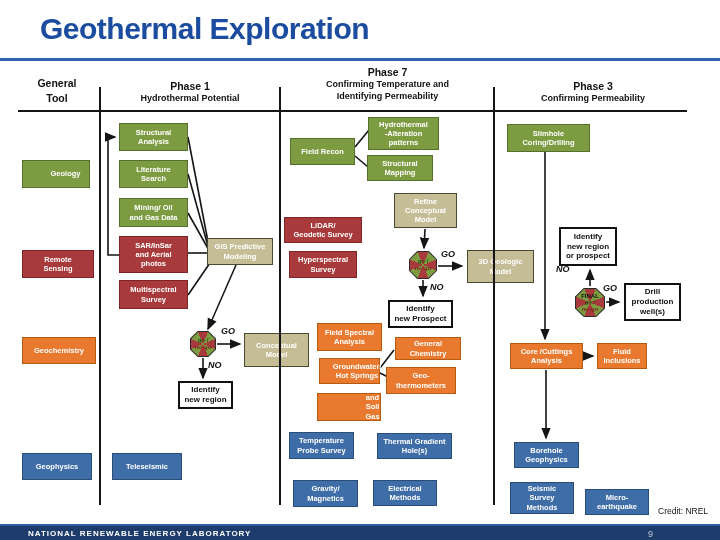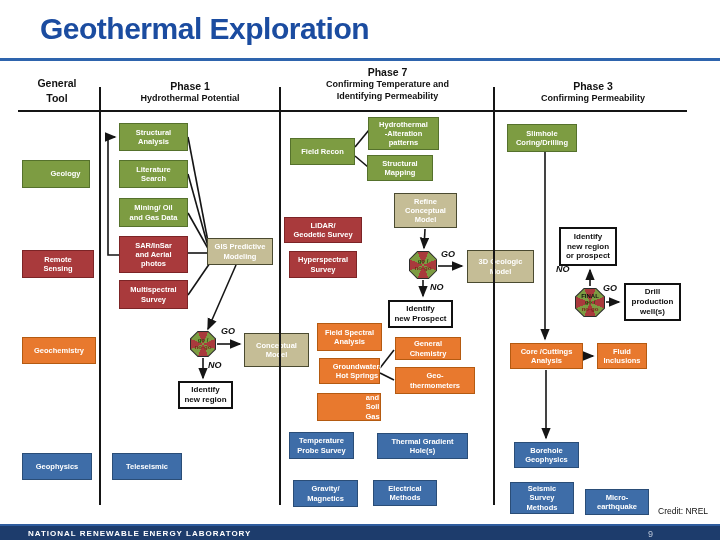--- a/index.html
+++ b/index.html
@@ -163,44 +163,44 @@
   <div class="box tan" style="left:467px;top:250px;width:67px;height:33px;">3D Geologic
 Model</div>
   <div class="box white-box" style="left:388px;top:300px;width:65px;height:28px;">Identify
 new Prospect</div>
   <div class="box orange" style="left:317px;top:323px;width:65px;height:28px;">Field Spectral
 Analysis</div>
   <div class="box orange" style="left:395px;top:337px;width:66px;height:23px;">General
 Chemistry</div>
   <div class="box orange" style="left:319px;top:358px;width:61px;height:26px;padding-left:16px;">Groundwater/
 Hot Springs</div>
-  <div class="box orange" style="left:395px;top:367px;width:80px;height:27px;">Geo-
+  <div class="box orange" style="left:386px;top:367px;width:70px;height:27px;">Geo-
 thermometers</div>
   <div class="box orange" style="left:317px;top:393px;width:64px;height:28px;padding-left:48px;">Soil and Soil
 Gas Survey</div>
   <div class="box blue" style="left:289px;top:432px;width:65px;height:27px;">Temperature
 Probe Survey</div>
-  <div class="box blue" style="left:377px;top:433px;width:91px;height:26px;">Thermal Gradient
+  <div class="box blue" style="left:377px;top:433px;width:75px;height:26px;">Thermal Gradient
 Hole(s)</div>
   <div class="box blue" style="left:293px;top:480px;width:65px;height:27px;">Gravity/
 Magnetics</div>
   <div class="box blue" style="left:373px;top:480px;width:64px;height:26px;">Electrical
 Methods</div>
 
   <div class="oct" style="left:409px;top:251px;width:28px;height:28px;">
     <div class="oct-fill"></div>
     <div class="oct-text">
       <span class="go-t">go /</span>
       <span class="nogo-t">no-go</span>
     </div>
   </div>
   <span class="gn-label" style="left:441px;top:249px;">GO</span>
   <span class="gn-label" style="left:430px;top:282px;">NO</span>
 
-  <div class="box green" style="left:507px;top:124px;width:70px;height:28px;">Slimhole
+  <div class="box green" style="left:507px;top:124px;width:83px;height:28px;">Slimhole
 Coring/Drilling</div>
   <div class="box white-box" style="left:559px;top:227px;width:58px;height:39px;">Identify
 new region
 or prospect</div>
   <div class="box white-box" style="left:624px;top:283px;width:57px;height:38px;">Drill
 production
 well(s)</div>
   <div class="box orange" style="left:510px;top:343px;width:73px;height:26px;">Core /Cuttings
 Analysis</div>
   <div class="box orange" style="left:597px;top:343px;width:50px;height:26px;">Fluid

